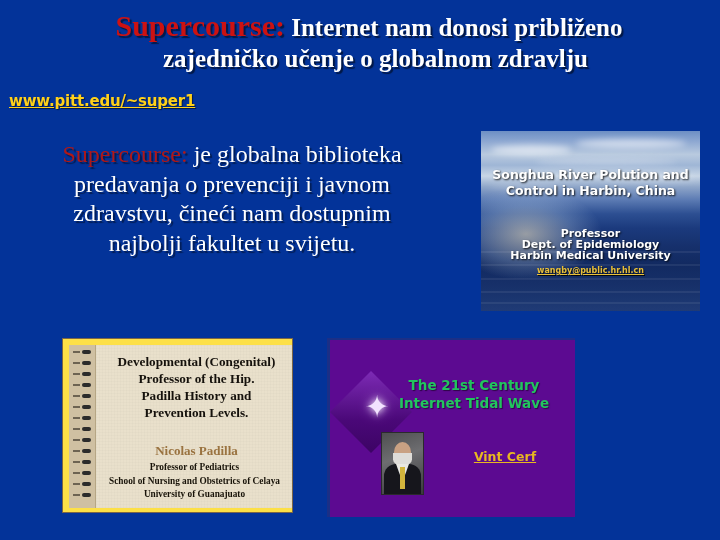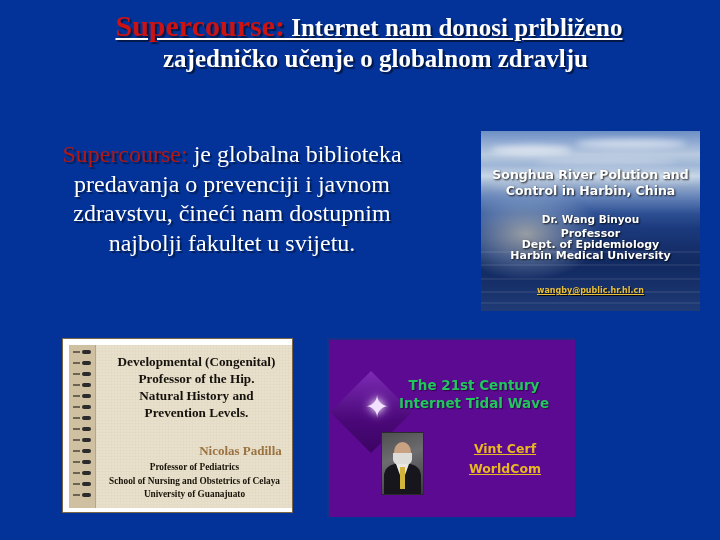--- a/index.html
+++ b/index.html
@@ -33,21 +33,21 @@
     font-family: "Liberation Serif", serif;
     font-weight: bold;
     color: #ffffff;
     font-size: 25px;
     line-height: 31px;
     letter-spacing: 0px;
     text-shadow: 2px 2px 1px rgba(0,0,0,0.55);
     white-space: nowrap;
     padding-left: 31px;
   }
-  .title-line.l1 { padding-left: 18px; text-decoration: underline; }
+  .title-line.l1 { padding-left: 18px; }
   .sc-red {
     color: #cc1212;
     font-size: 30px;
     font-weight: bold;
     text-shadow: 2px 2px 1px rgba(0,0,0,0.5);
   }
 
   
   #url-link {
     position: absolute;
@@ -159,36 +159,36 @@
     text-align: center;
     font-family: "DejaVu Sans", sans-serif;
     font-weight: bold;
     font-size: 11px;
     line-height: 11px;
     color: #ffffff;
     text-shadow: 1px 1px 2px rgba(0,0,0,0.85);
   }
   #songhua-email {
     position: absolute;
-    left: 0; top: 155px;
+    left: 0; top: 135px;
     width: 219px;
     text-align: center;
     font-family: "DejaVu Sans", sans-serif;
     font-weight: bold;
     font-size: 8px;
     color: #e8c03a;
     text-decoration: underline;
     text-shadow: 1px 1px 1px rgba(0,0,0,0.8);
   }
 
   
   #thumb-ddh {
     left: 62px; top: 338px;
     width: 231px; height: 175px;
-    background: #ffffff;
+    background: #fde047;
     border: 1px solid #7b6647;
   }
   #ddh-paper {
     position: absolute;
     left: 6px; top: 6px;
     width: 227px; height: 163px;
     background: #e9e0cb;
     background-image:
       repeating-linear-gradient(0deg, rgba(0,0,0,0.016) 0px, rgba(0,0,0,0.016) 1px, rgba(255,255,255,0) 1px, rgba(255,255,255,0) 3px),
       repeating-linear-gradient(90deg, rgba(0,0,0,0.016) 0px, rgba(0,0,0,0.016) 1px, rgba(255,255,255,0) 1px, rgba(255,255,255,0) 3px);
@@ -227,21 +227,20 @@
   }
   #ddh-author {
     position: absolute;
     left: 34px; top: 104px;
     width: 199px;
     text-align: center;
     font-family: "Liberation Serif", serif;
     font-weight: bold;
     font-size: 13px;
     color: #9a7340;
-    margin-left: 44px;
   }
   #ddh-affil {
     position: absolute;
     left: 28px; top: 122px;
     width: 207px;
     text-align: center;
     font-family: "Liberation Serif", serif;
     font-weight: bold;
     font-size: 9.3px;
     line-height: 13.5px;
@@ -323,59 +322,59 @@
     clip-path: polygon(0 0, 100% 0, 50% 100%);
   }
   #tidal-photo .tie {
     position: absolute;
     left: 18px; top: 34px;
     width: 5px; height: 22px;
     background: #d2b43c;
   }
   #tidal-names {
     position: absolute;
-    left: 112px; top: 99px;
+    left: 112px; top: 107px;
     width: 126px;
     text-align: center;
     font-family: "DejaVu Sans", sans-serif;
     font-weight: bold;
     font-size: 12.5px;
     line-height: 20px;
     color: #e8b820;
   }
   #tidal-names span { text-decoration: underline; }
 </style>
 </head>
 <body>
 
 <div id="slide">
 
   <div id="title-block">
     <div class="title-line l1"><span class="sc-red">Supercourse:</span><span> Internet nam donosi približeno</span></div>
     <div class="title-line">zajedničko učenje o globalnom zdravlju</div>
   </div>
 
+  <a id="url-link" href="#">www.pitt.edu/~super1</a>
 
   <div id="body-text"><span class="sc-red2">Supercourse:</span><span> je globalna biblioteka predavanja  o prevenciji i javnom zdravstvu, čineći nam dostupnim najbolji fakultet  u svijetu.</span></div>
 
   <div id="thumb-songhua" class="thumb">
     <div class="cloud" style="left:10px; top:14px; width:80px; height:10px;"></div>
     <div class="cloud" style="left:95px; top:8px; width:110px; height:9px;"></div>
     <div class="cloud" style="left:55px; top:27px; width:140px; height:8px; opacity:0.45;"></div>
     <div class="cloud" style="left:120px; top:44px; width:95px; height:7px; opacity:0.35;"></div>
     <div class="cloud" style="left:8px; top:52px; width:70px; height:7px; opacity:0.3;"></div>
     <div id="songhua-glow"></div>
     <div class="wavestripe" style="top:120px;"></div>
     <div class="wavestripe" style="top:133px;"></div>
     <div class="wavestripe" style="top:147px;"></div>
     <div class="wavestripe" style="top:160px;"></div>
     <div class="wavestripe" style="top:171px;"></div>
 
     <div id="songhua-title">Songhua River Polution and Control in Harbin, China</div>
-    <div id="songhua-author">Dr. Wang Binyou</div>
     <div id="songhua-affil">
       <div>Professor</div>
       <div>Dept. of Epidemiology</div>
       <div>Harbin Medical University</div>
     </div>
     <div id="songhua-email">wangby@public.hr.hl.cn</div>
   </div>
 
   <div id="thumb-ddh" class="thumb">
     <div id="ddh-paper"></div>
@@ -405,21 +404,21 @@
       <div class="ring" style="top:126px;"></div>
         <div class="shaft" style="top:127px;"></div>
       <div class="ring" style="top:137px;"></div>
         <div class="shaft" style="top:138px;"></div>
       <div class="ring" style="top:148px;"></div>
         <div class="shaft" style="top:149px;"></div>
     </div>
     <div id="ddh-title">
       <div>Developmental (Congenital)</div>
       <div>Professor of the Hip.</div>
-      <div>Natural History and</div>
+      <div>Padilla History and</div>
       <div>Prevention Levels.</div>
     </div>
     <div id="ddh-author">Nicolas Padilla</div>
     <div id="ddh-affil">
       <div>Professor of Pediatrics</div>
       <div>School of Nursing and Obstetrics of Celaya</div>
       <div>University of Guanajuato</div>
     </div>
   </div>
 
@@ -432,17 +431,16 @@
     </div>
     <div id="tidal-photo">
       <div class="head"></div>
       <div class="beard"></div>
       <div class="suit"></div>
       <div class="shirt"></div>
       <div class="tie"></div>
     </div>
     <div id="tidal-names">
       <div><span>Vint Cerf</span></div>
-      <div><span>WorldCom</span></div>
     </div>
   </div>
 
 </div>
 
 </body></html>

